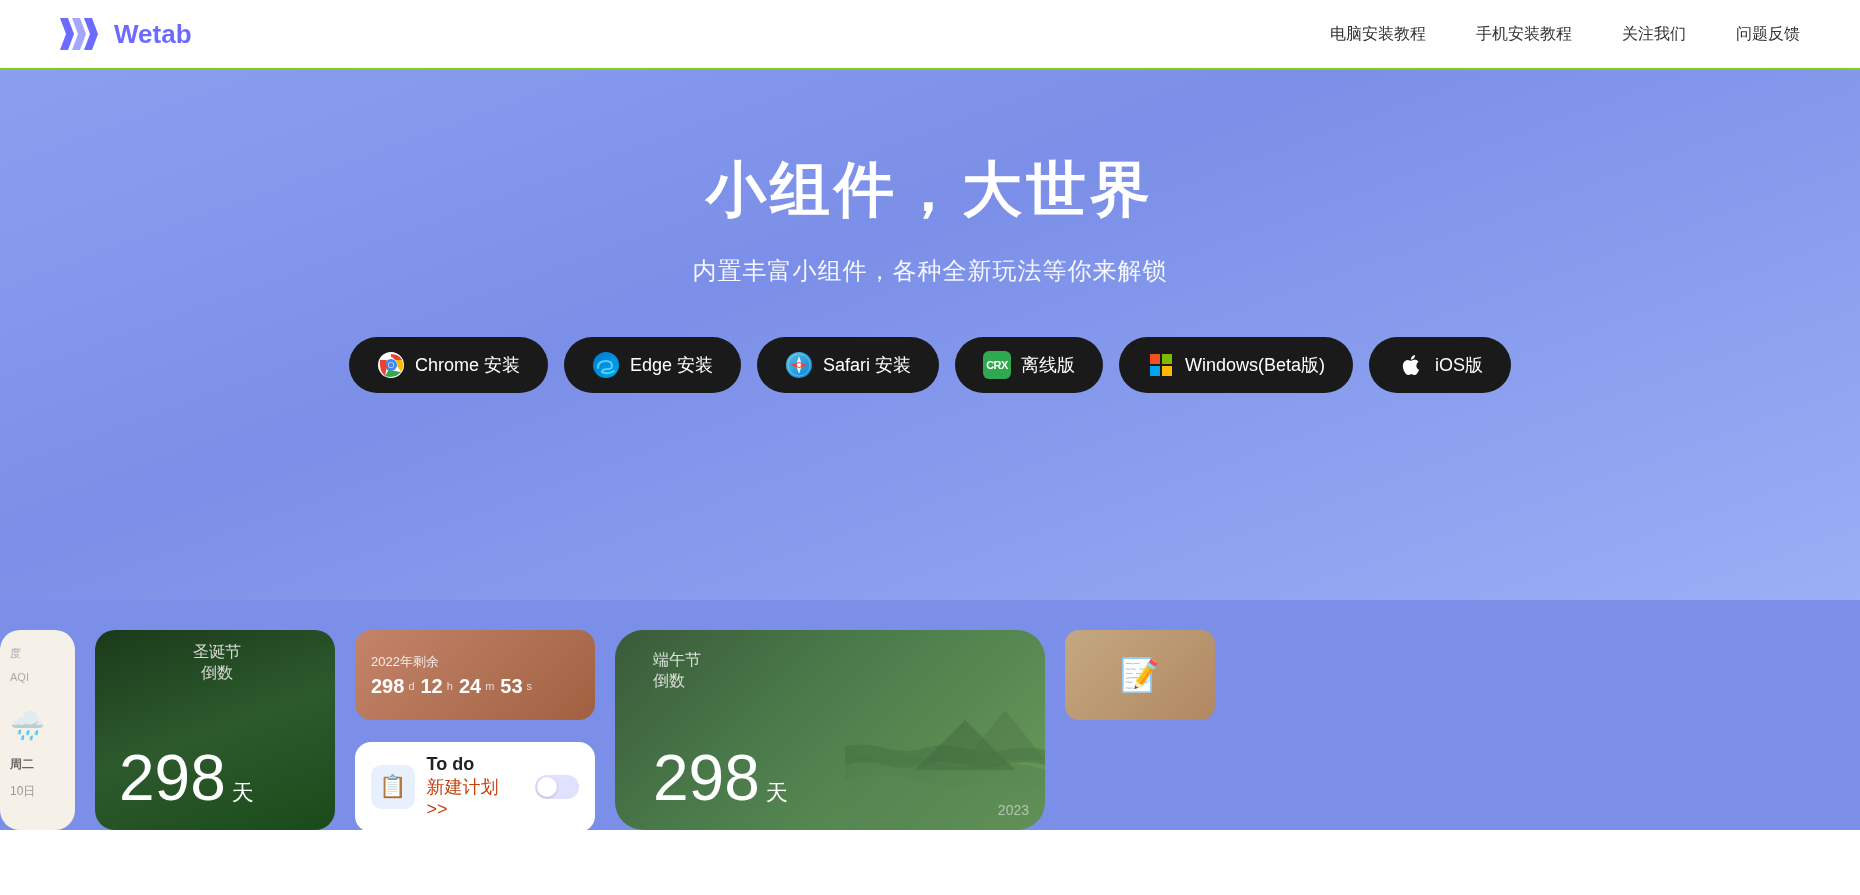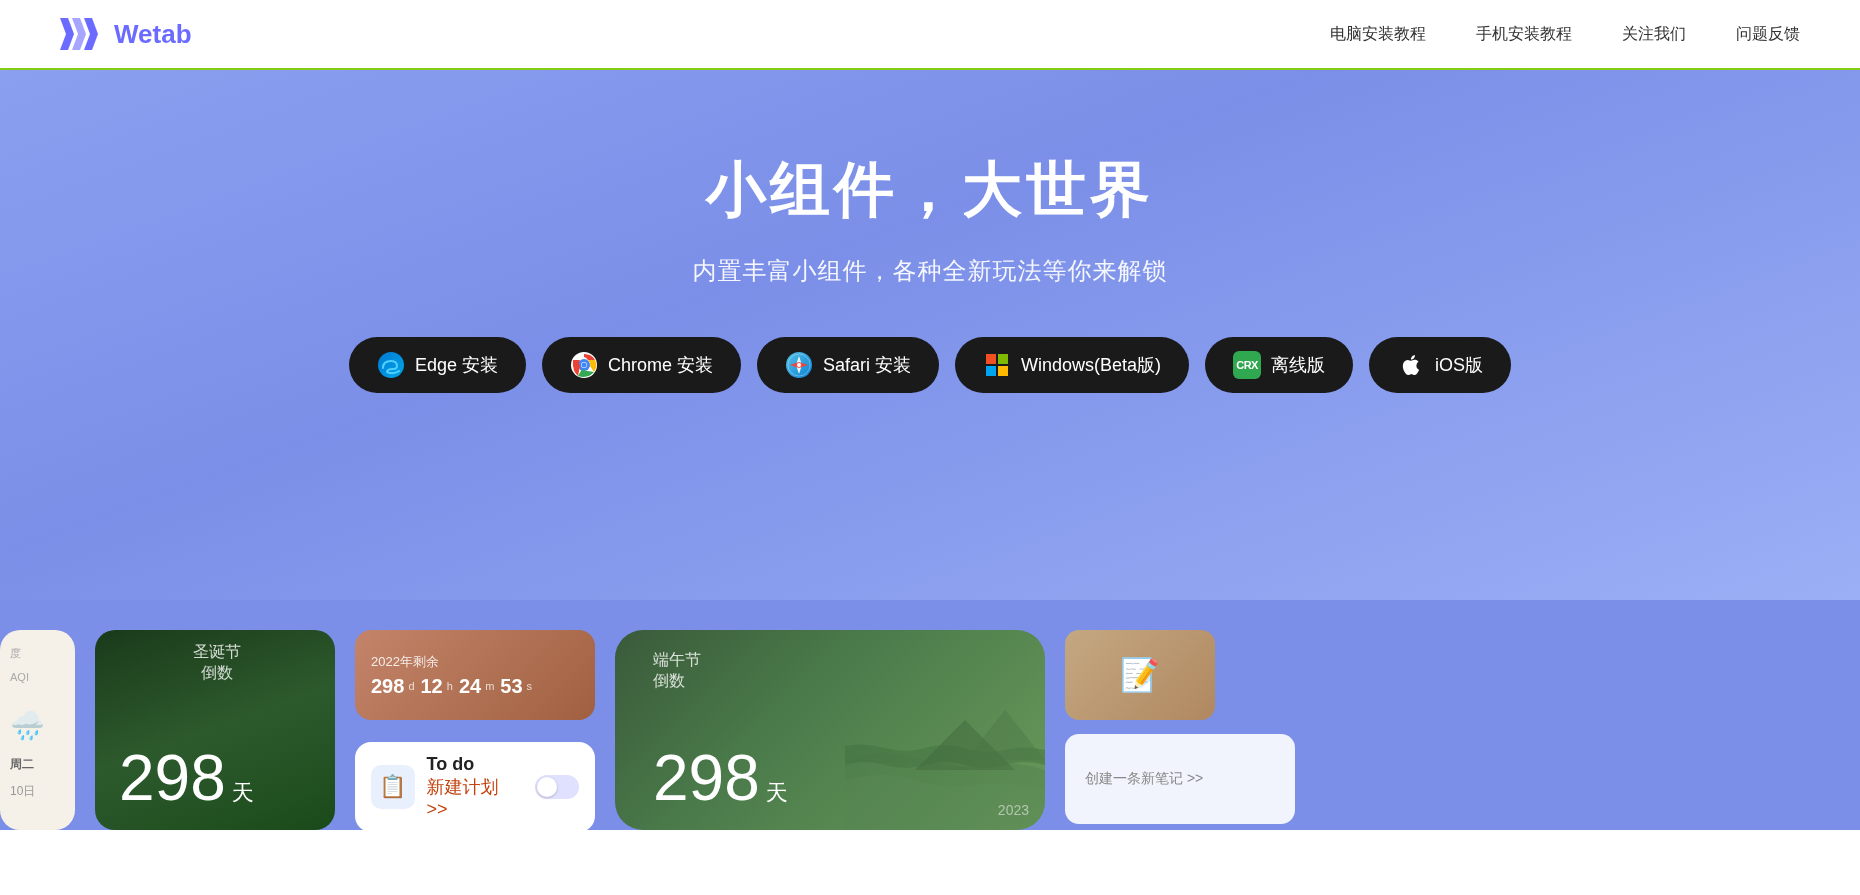--- a/index.html
+++ b/index.html
@@ -317,53 +317,53 @@
     <li><a href="#">关注我们</a></li>
     <li><a href="#">问题反馈</a></li>
   </ul>
 </nav>
 
 <section class="hero">
   <h1 class="hero-title">小组件，大世界</h1>
   <p class="hero-subtitle">内置丰富小组件，各种全新玩法等你来解锁</p>
 
   <div class="cta-buttons">
-
-    <button class="cta-btn">
-      <span class="btn-icon" style="background: transparent;">
-
-        <svg width="28" height="28" viewBox="0 0 28 28">
-          <defs>
-            <linearGradient id="eg1" x1="0" y1="0" x2="1" y2="1">
-              <stop offset="0%" stop-color="#0078d4"></stop>
-              <stop offset="100%" stop-color="#00a8e8"></stop>
-            </linearGradient>
-          </defs>
-          <circle cx="14" cy="14" r="13" fill="url(#eg1)"></circle>
-          <path d="M6 17 Q6 10 14 10 Q20 10 20 15 Q20 18 16 18 Q10 18 10 21 Q16 24 22 20" stroke="#50d0ff" stroke-width="2" fill="none" stroke-linecap="round"></path>
-        </svg>
-      </span>
-      <span>Edge 安装</span>
-    </button>
 
     <button class="cta-btn">
       <span class="btn-icon">
         <svg width="28" height="28" viewBox="0 0 28 28">
           <circle cx="14" cy="14" r="13" fill="#fff"></circle>
           <circle cx="14" cy="14" r="6" fill="#4285f4"></circle>
           <path d="M14 3 Q22 3 25 9 L18 9 Q16 6 14 6 Z" fill="#ea4335"></path>
           <path d="M25 9 Q28 15 24 21 L20 15 Q21 12 18 9 Z" fill="#fbbc05"></path>
           <path d="M24 21 Q18 28 8 25 L12 18 Q14 20 17.5 20 Z" fill="#34a853"></path>
           <path d="M8 25 Q2 20 3 9 L10 9 Q8 12 10 15 Z" fill="#ea4335"></path>
           <circle cx="14" cy="14" r="4" fill="#4285f4"></circle>
           <circle cx="14" cy="14" r="3" fill="#fff"></circle>
           <circle cx="14" cy="14" r="2.5" fill="#4285f4"></circle>
         </svg>
       </span>
       <span>Chrome 安装</span>
+    </button>
+
+    <button class="cta-btn">
+      <span class="btn-icon" style="background: transparent;">
+
+        <svg width="28" height="28" viewBox="0 0 28 28">
+          <defs>
+            <linearGradient id="eg1" x1="0" y1="0" x2="1" y2="1">
+              <stop offset="0%" stop-color="#0078d4"></stop>
+              <stop offset="100%" stop-color="#00a8e8"></stop>
+            </linearGradient>
+          </defs>
+          <circle cx="14" cy="14" r="13" fill="url(#eg1)"></circle>
+          <path d="M6 17 Q6 10 14 10 Q20 10 20 15 Q20 18 16 18 Q10 18 10 21 Q16 24 22 20" stroke="#50d0ff" stroke-width="2" fill="none" stroke-linecap="round"></path>
+        </svg>
+      </span>
+      <span>Edge 安装</span>
     </button>
 
     <button class="cta-btn">
       <span class="btn-icon">
         <svg width="28" height="28" viewBox="0 0 28 28">
           <defs>
             <linearGradient id="sg1" x1="0" y1="0" x2="1" y2="1">
               <stop offset="0%" stop-color="#55c1e7"></stop>
               <stop offset="100%" stop-color="#0b82d4"></stop>
             </linearGradient>
@@ -372,34 +372,34 @@
           <circle cx="14" cy="14" r="11" fill="none" stroke="rgba(255,255,255,0.3)" stroke-width="1"></circle>
           <polygon points="14,5 17,14 14,23 11,14" fill="white" opacity="0.9"></polygon>
           <polygon points="5,14 14,11 23,14 14,17" fill="#ff3b2f" opacity="0.9"></polygon>
           <circle cx="14" cy="14" r="2" fill="white"></circle>
         </svg>
       </span>
       <span>Safari 安装</span>
     </button>
 
     <button class="cta-btn">
+      <span class="btn-icon" style="background: #2fa84f; border-radius: 6px; font-size: 11px; font-weight: 900; color: #fff; letter-spacing: -0.5px;">CRX</span>
+      <span>离线版</span>
+    </button>
+
+    <button class="cta-btn">
       <span class="btn-icon">
         <svg width="24" height="24" viewBox="0 0 24 24">
           <rect x="1" y="1" width="10" height="10" fill="#f25022"></rect>
           <rect x="13" y="1" width="10" height="10" fill="#7fba00"></rect>
           <rect x="1" y="13" width="10" height="10" fill="#00a4ef"></rect>
           <rect x="13" y="13" width="10" height="10" fill="#ffb900"></rect>
         </svg>
       </span>
       <span>Windows(Beta版)</span>
-    </button>
-
-    <button class="cta-btn">
-      <span class="btn-icon" style="background: #2fa84f; border-radius: 6px; font-size: 11px; font-weight: 900; color: #fff; letter-spacing: -0.5px;">CRX</span>
-      <span>离线版</span>
     </button>
 
     <button class="cta-btn">
       <span class="btn-icon">
         <svg width="24" height="24" viewBox="0 0 24 24" fill="white">
           <path d="M18.71 19.5c-.83 1.24-1.71 2.45-3.05 2.47-1.34.03-1.77-.79-3.29-.79-1.53 0-2 .77-3.27.82-1.31.05-2.3-1.32-3.14-2.53C4.25 17 2.94 12.45 4.7 9.39c.87-1.52 2.43-2.48 4.12-2.51 1.28-.02 2.5.87 3.29.87.78 0 2.26-1.07 3.8-.91.65.03 2.47.26 3.64 1.98-.09.06-2.17 1.28-2.15 3.81.03 3.02 2.65 4.03 2.68 4.04-.03.07-.42 1.44-1.38 2.83M13 3.5c.73-.83 1.94-1.46 2.94-1.5.13 1.17-.34 2.35-1.04 3.19-.69.85-1.83 1.51-2.95 1.42-.15-1.15.41-2.35 1.05-3.11z"></path>
         </svg>
       </span>
       <span>iOS版</span>
     </button>
@@ -474,19 +474,16 @@
         <path d="M160 40 L200 90 L120 90 Z" fill="#3a5a3a" opacity="0.4"></path>
       </svg>
 
       <div style="position:absolute;bottom:12px;right:16px;color:rgba(255,255,255,0.5);font-size:14px;">2023</div>
     </div>
 
     <div style="display:flex;flex-direction:column;gap:14px;flex-shrink:0;">
       <div class="widget-note-small" style="background: linear-gradient(135deg, #c4a882, #b08860); display:flex; align-items:center; justify-content:center; font-size: 32px;">
         📝
       </div>
-      <div class="widget-note-create">
-        <span>创建一条新笔记 &gt;&gt;</span>
-      </div>
     </div>
 
   </div>
 </section>
 
 </body></html>

